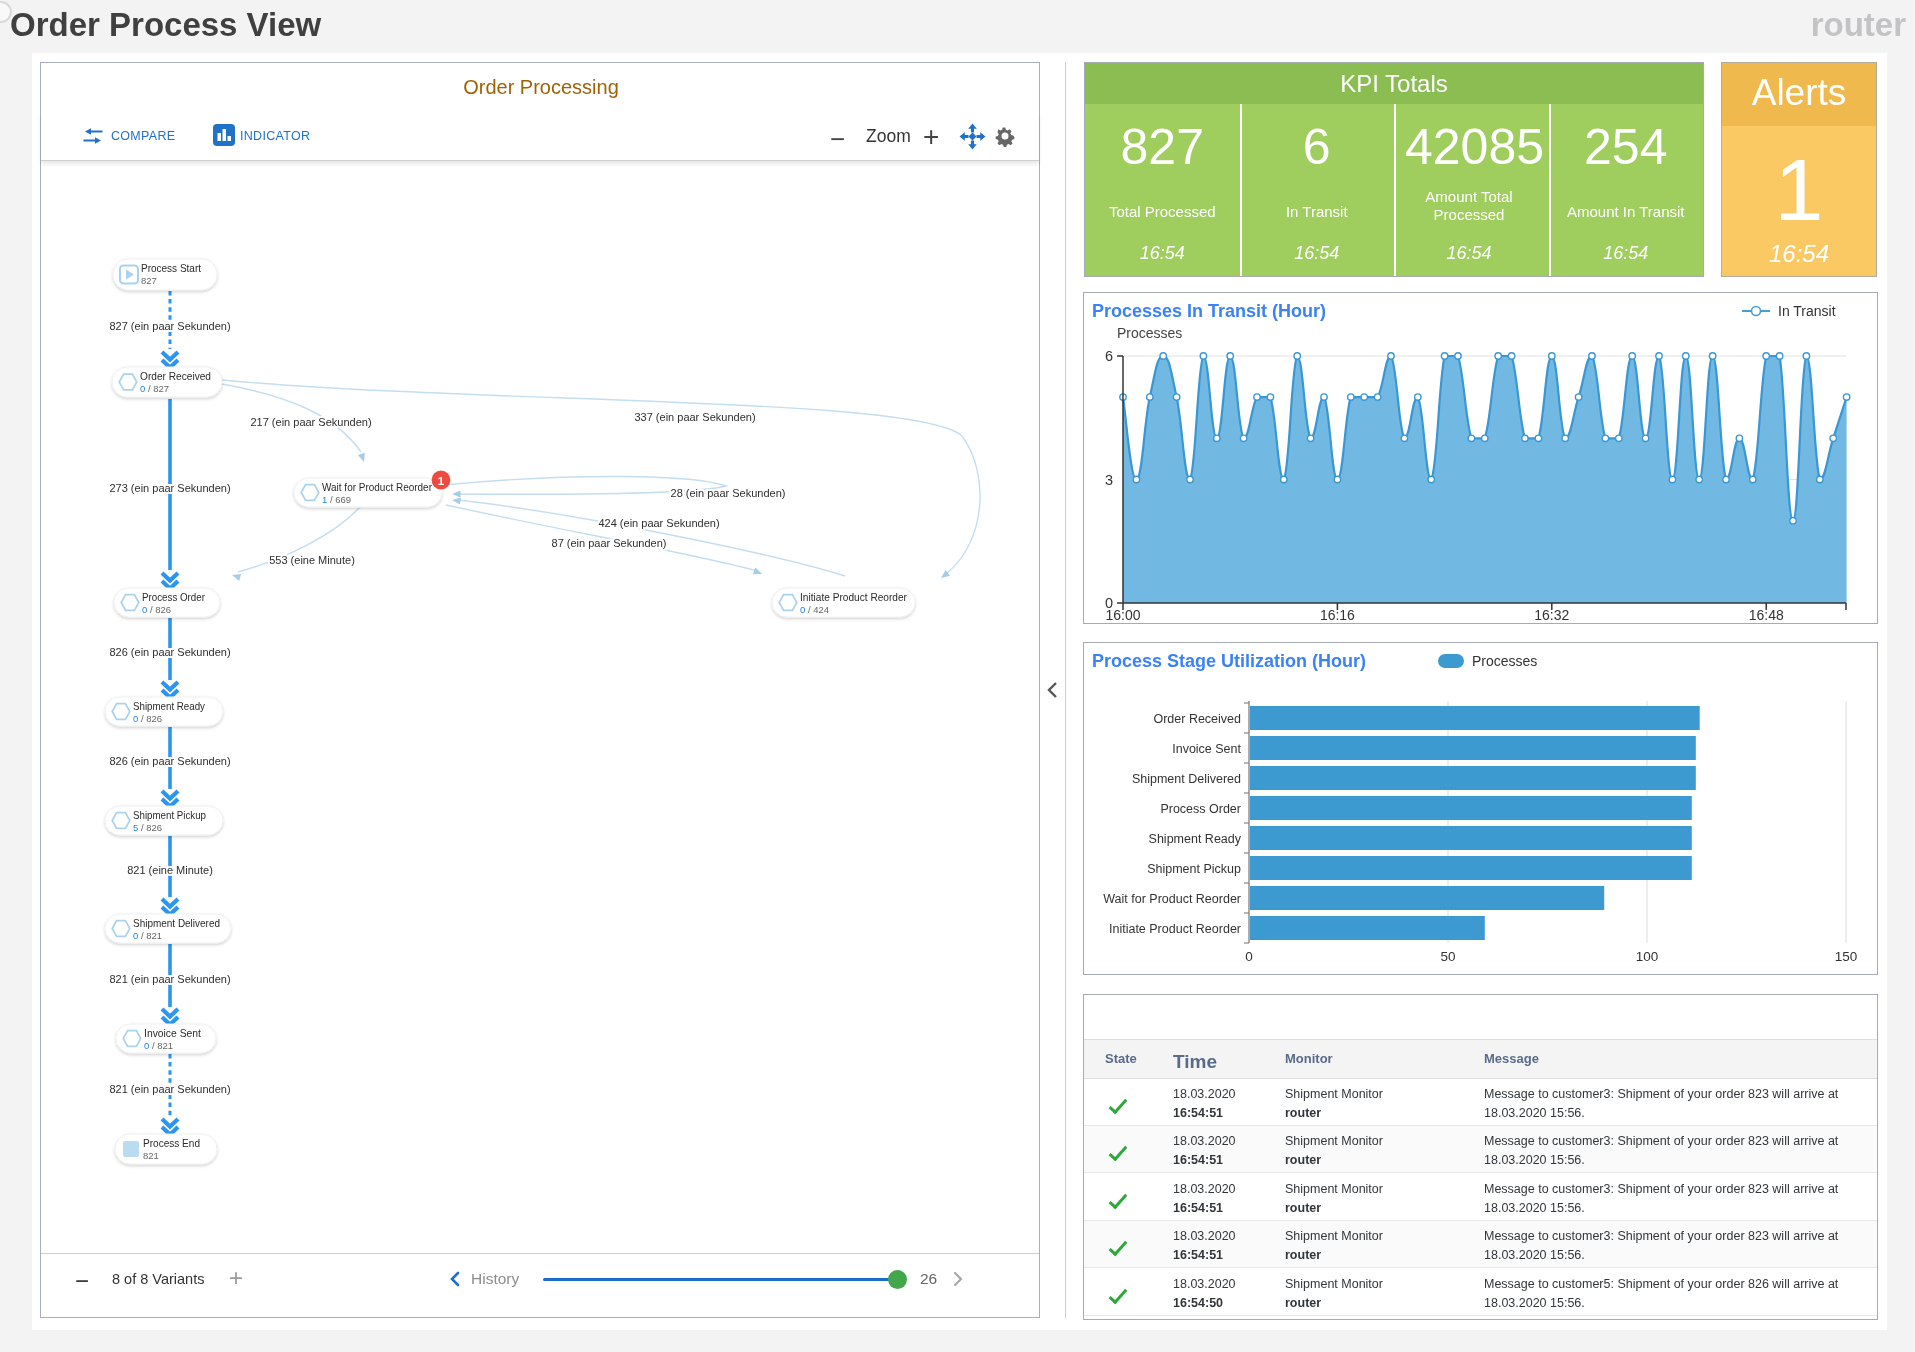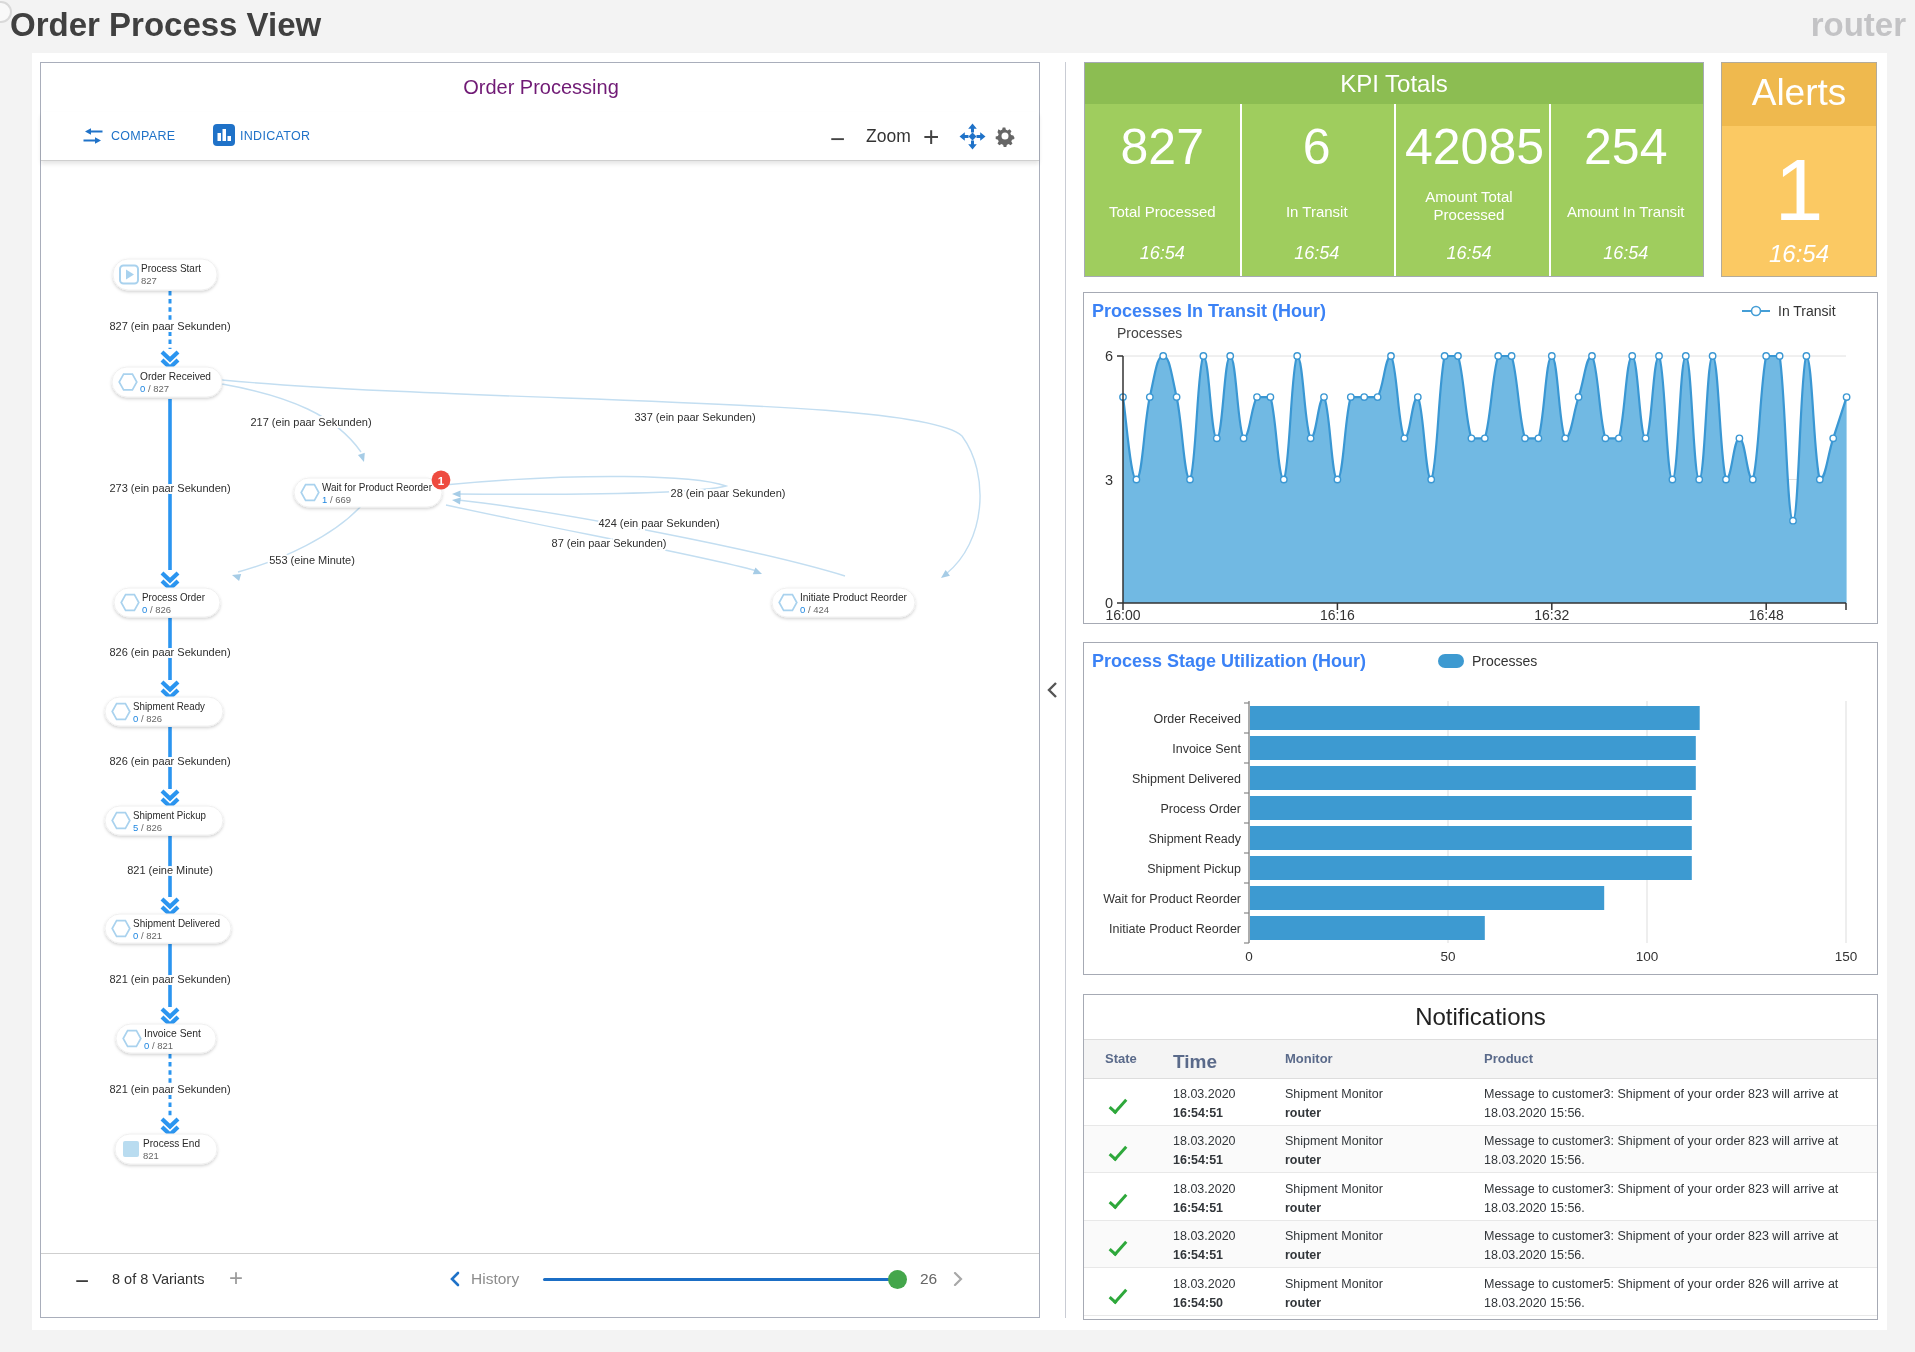--- a/index.html
+++ b/index.html
@@ -1,21 +1,21 @@
 <!DOCTYPE html>
 <html><head><meta charset="utf-8"><style>
 *{margin:0;padding:0;box-sizing:border-box;}
 html,body{width:1915px;height:1352px;background:#f3f3f3;font-family:"Liberation Sans",sans-serif;overflow:hidden;}
 .abs{position:absolute;}
 #card{position:absolute;left:32px;top:53px;width:1855px;height:1277px;background:#fff;}
 #pagetitle{position:absolute;left:10px;top:6px;font-size:33px;font-weight:bold;color:#404040;}
 #router{position:absolute;right:9px;top:6px;font-size:33px;font-weight:bold;color:#c3c3c5;}
 #cornercircle{position:absolute;left:-10px;top:1px;width:22px;height:22px;border:2px solid #d9d9d9;border-radius:50%;background:#f9f9f9;}
 #leftpanel{position:absolute;left:40px;top:62px;width:1000px;height:1256px;background:#fff;border:1px solid #a9aebb;}
-#lp-title{position:absolute;left:0;top:13px;width:1000px;text-align:center;font-size:20px;color:#701a75;}
+#lp-title{position:absolute;left:0;top:13px;width:1000px;text-align:center;font-size:20px;color:#a16207;}
 #lp-toolbar{position:absolute;left:0;top:49px;width:998px;height:49px;background:#fff;border-bottom:1px solid #cfcfcf;box-shadow:0 3px 4px rgba(0,0,0,0.10);}
 .tbtxt{position:absolute;font-size:12.5px;color:#1f72c8;letter-spacing:0.3px;}
 #lp-bottom{position:absolute;left:0;top:1190px;width:998px;height:64px;border-top:1px solid #cfcfcf;background:#fff;}
 .splitline{position:absolute;left:1065px;top:62px;width:1px;height:1256px;background:#c9ccd4;}
 .panel{position:absolute;background:#fff;border:1px solid #a6aab4;}
 .ptitle{position:absolute;font-size:18px;font-weight:bold;color:#3b82f6;}
 #kpi{position:absolute;left:1084px;top:62px;width:620px;height:215px;background:#9fcd5e;border:1px solid #a6aab4;}
 #kpihead{position:absolute;left:0;top:0;width:618px;height:41px;background:#8cbd52;color:#fff;font-size:24px;text-align:center;line-height:41px;font-weight:400;}
 .kcell{position:absolute;top:41px;height:172px;color:#fff;text-align:center;}
 .knum{font-size:50px;font-weight:400;margin-top:14px;}
@@ -336,26 +336,25 @@
       <rect x="166" y="273" width="234.8" height="24" fill="#3d9ad1"></rect>
       <line x1="160" y1="270" x2="165" y2="270" stroke="#888" stroke-width="1.2"></line>
       <line x1="160" y1="300" x2="165" y2="300" stroke="#888" stroke-width="1.2"></line>
       <text x="165.0" y="318" font-size="13.5" fill="#333" text-anchor="middle">0</text>
       <text x="364.0" y="318" font-size="13.5" fill="#333" text-anchor="middle">50</text>
       <text x="563.0" y="318" font-size="13.5" fill="#333" text-anchor="middle">100</text>
       <text x="762.0" y="318" font-size="13.5" fill="#333" text-anchor="middle">150</text>
     </svg>
   </div>
 <div class="panel" style="left:1083px;top:994px;width:795px;height:326px;">
-    <div style="position:absolute;top:8px;width:100%;text-align:center;font-size:24px;color:#222;">Notifications</div>
     <div class="abs" style="left:0;top:44px;width:793px;height:40px;background:#f4f4f4;border-top:1px solid #ddd;border-bottom:1px solid #ddd;"></div>
     <div class="abs" style="left:21px;top:56px;font-size:13px;font-weight:bold;color:#5a6a8a;">State</div>
     <div class="abs" style="left:89px;top:56px;font-size:19px;font-weight:bold;color:#5a6a8a;">Time</div>
     <div class="abs" style="left:201px;top:56px;font-size:13px;font-weight:bold;color:#5a6a8a;">Monitor</div>
-    <div class="abs" style="left:400px;top:56px;font-size:13px;font-weight:bold;color:#5a6a8a;">Product</div>
+    <div class="abs" style="left:400px;top:56px;font-size:13px;font-weight:bold;color:#5a6a8a;">Message</div>
     <div class="abs" style="left:0;top:84px;width:793px;height:47px;background:#fff;border-bottom:1px solid #e8e8e8;">
       <div class="abs" style="left:25px;top:16px;"><span class="check"></span></div>
       <div class="abs" style="left:89px;top:6px;font-size:12.5px;color:#32363a;line-height:19px;">18.03.2020<br><b>16:54:51</b></div>
       <div class="abs" style="left:201px;top:6px;font-size:12.5px;color:#32363a;line-height:19px;">Shipment Monitor<br><b>router</b></div>
       <div class="abs" style="left:400px;top:6px;font-size:12.5px;color:#32363a;line-height:19px;white-space:nowrap;">Message to customer3: Shipment of your order 823 will arrive at<br>18.03.2020 15:56.</div>
     </div>
     <div class="abs" style="left:0;top:131px;width:793px;height:47px;background:#fafafa;border-bottom:1px solid #e8e8e8;">
       <div class="abs" style="left:25px;top:16px;"><span class="check"></span></div>
       <div class="abs" style="left:89px;top:6px;font-size:12.5px;color:#32363a;line-height:19px;">18.03.2020<br><b>16:54:51</b></div>
       <div class="abs" style="left:201px;top:6px;font-size:12.5px;color:#32363a;line-height:19px;">Shipment Monitor<br><b>router</b></div>

